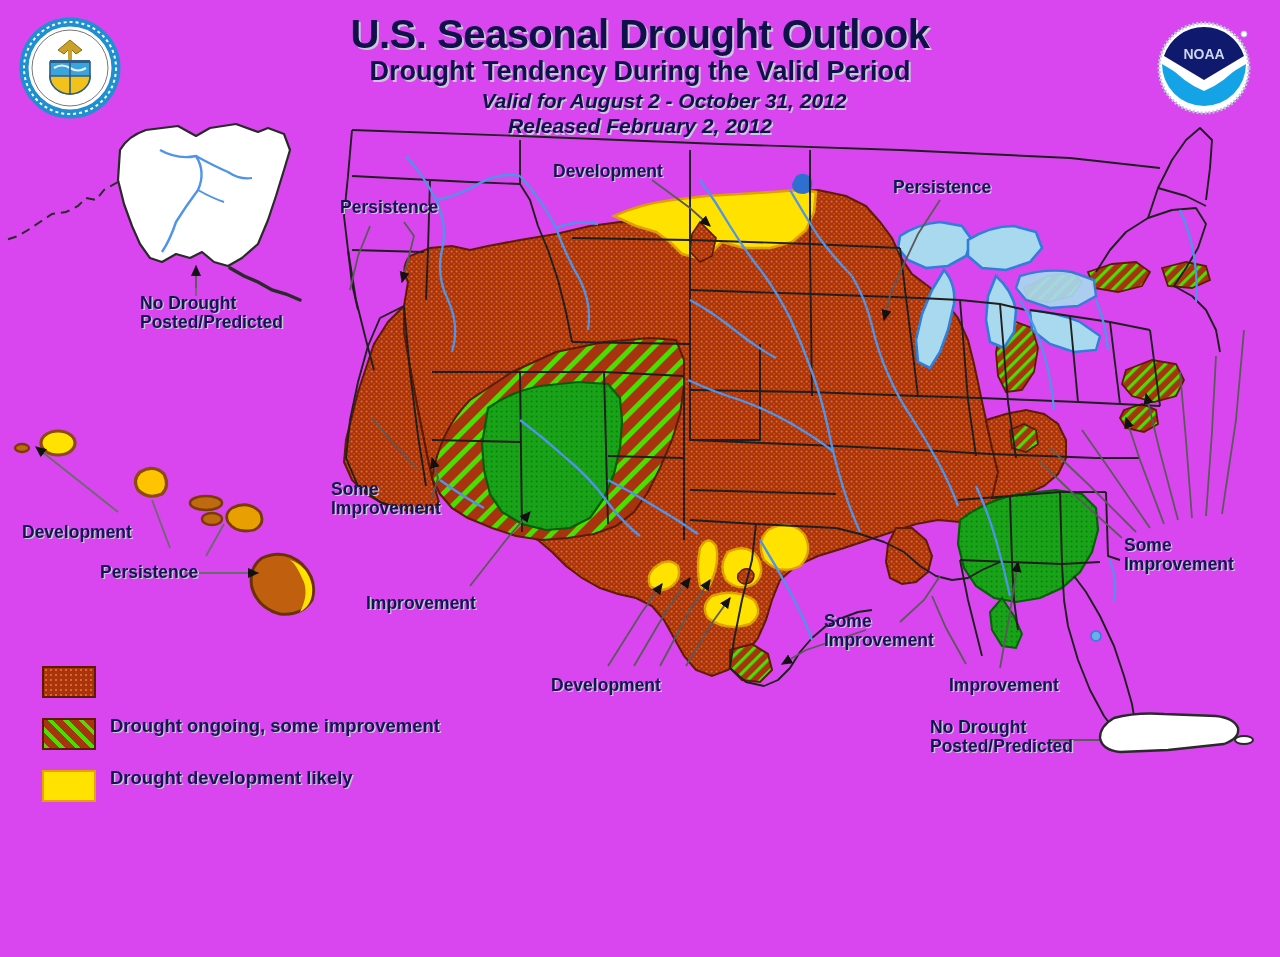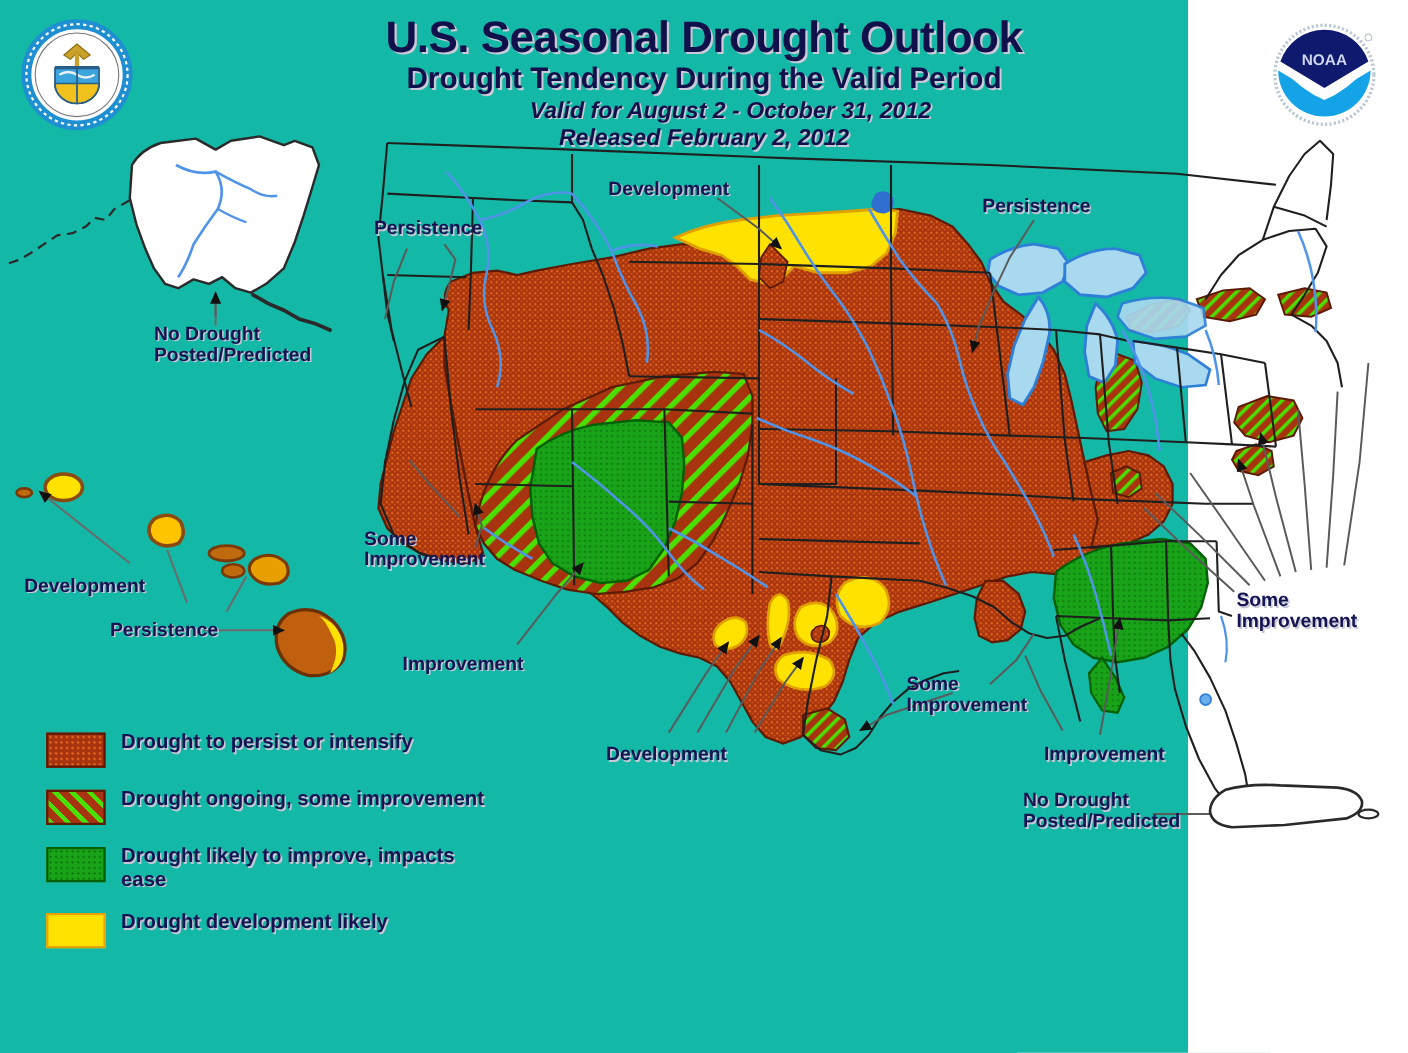--- a/index.html
+++ b/index.html
@@ -1,20 +1,20 @@
 <!DOCTYPE html>
 <html><head>
 <meta charset="utf-8">
 <title>U.S. Seasonal Drought Outlook</title>
 <style>
   html,body{margin:0;padding:0;background:#ffffff;}
   body{width:1280px;height:957px;position:relative;overflow:hidden;
        font-family:"Liberation Sans",sans-serif;color:#1a1a5a;}
 
-  #root{position:absolute;inset:0;width:1080px;height:957px;background:#14b8a6;}
+  #root{position:absolute;inset:0;width:1280px;height:957px;background:#d946ef;}
 
   
   .title-block{position:absolute;left:0;top:14px;width:1280px;text-align:center;pointer-events:none;}
   .t1{font-size:40px;font-weight:bold;letter-spacing:-0.5px;color:#10104a;
       text-shadow:2px 2px 0 #c9c9d8;line-height:1.02;}
   .t2{font-size:27px;font-weight:bold;color:#10104a;text-shadow:2px 2px 0 #c9c9d8;
       line-height:1.12;margin-top:1px;}
   .t3{font-size:21px;font-weight:bold;font-style:italic;color:#10104a;
       text-shadow:1.5px 1.5px 0 #c9c9d8;line-height:1.2;margin-top:2px;padding-left:48px;}
   .t4{font-size:21px;font-weight:bold;font-style:italic;color:#10104a;
@@ -391,35 +391,28 @@
   <div class="ann" style="left:1124px;top:536px;">Some
 Improvement</div>
   <div class="ann" style="left:949px;top:676px;">Improvement</div>
   <div class="ann" style="left:930px;top:718px;">No Drought
 Posted/Predicted</div>
 
   <div id="key">
 
     <div class="key-row">
       <div class="swatch sw-brown"></div>
-      <div class="key-label">Drought to persist or
-intensify</div>
     </div>
 
     <div class="key-row">
       <div class="swatch sw-stripe"></div>
       <div class="key-label">Drought ongoing, some
 improvement</div>
     </div>
 
-    <div class="key-row">
-      <div class="swatch sw-green"></div>
-      <div class="key-label">Drought likely to improve,
-impacts ease</div>
-    </div>
 
     <div class="key-row">
       <div class="swatch sw-yellow"></div>
       <div class="key-label">Drought development
 likely</div>
     </div>
   </div>
 
 </div>
 

